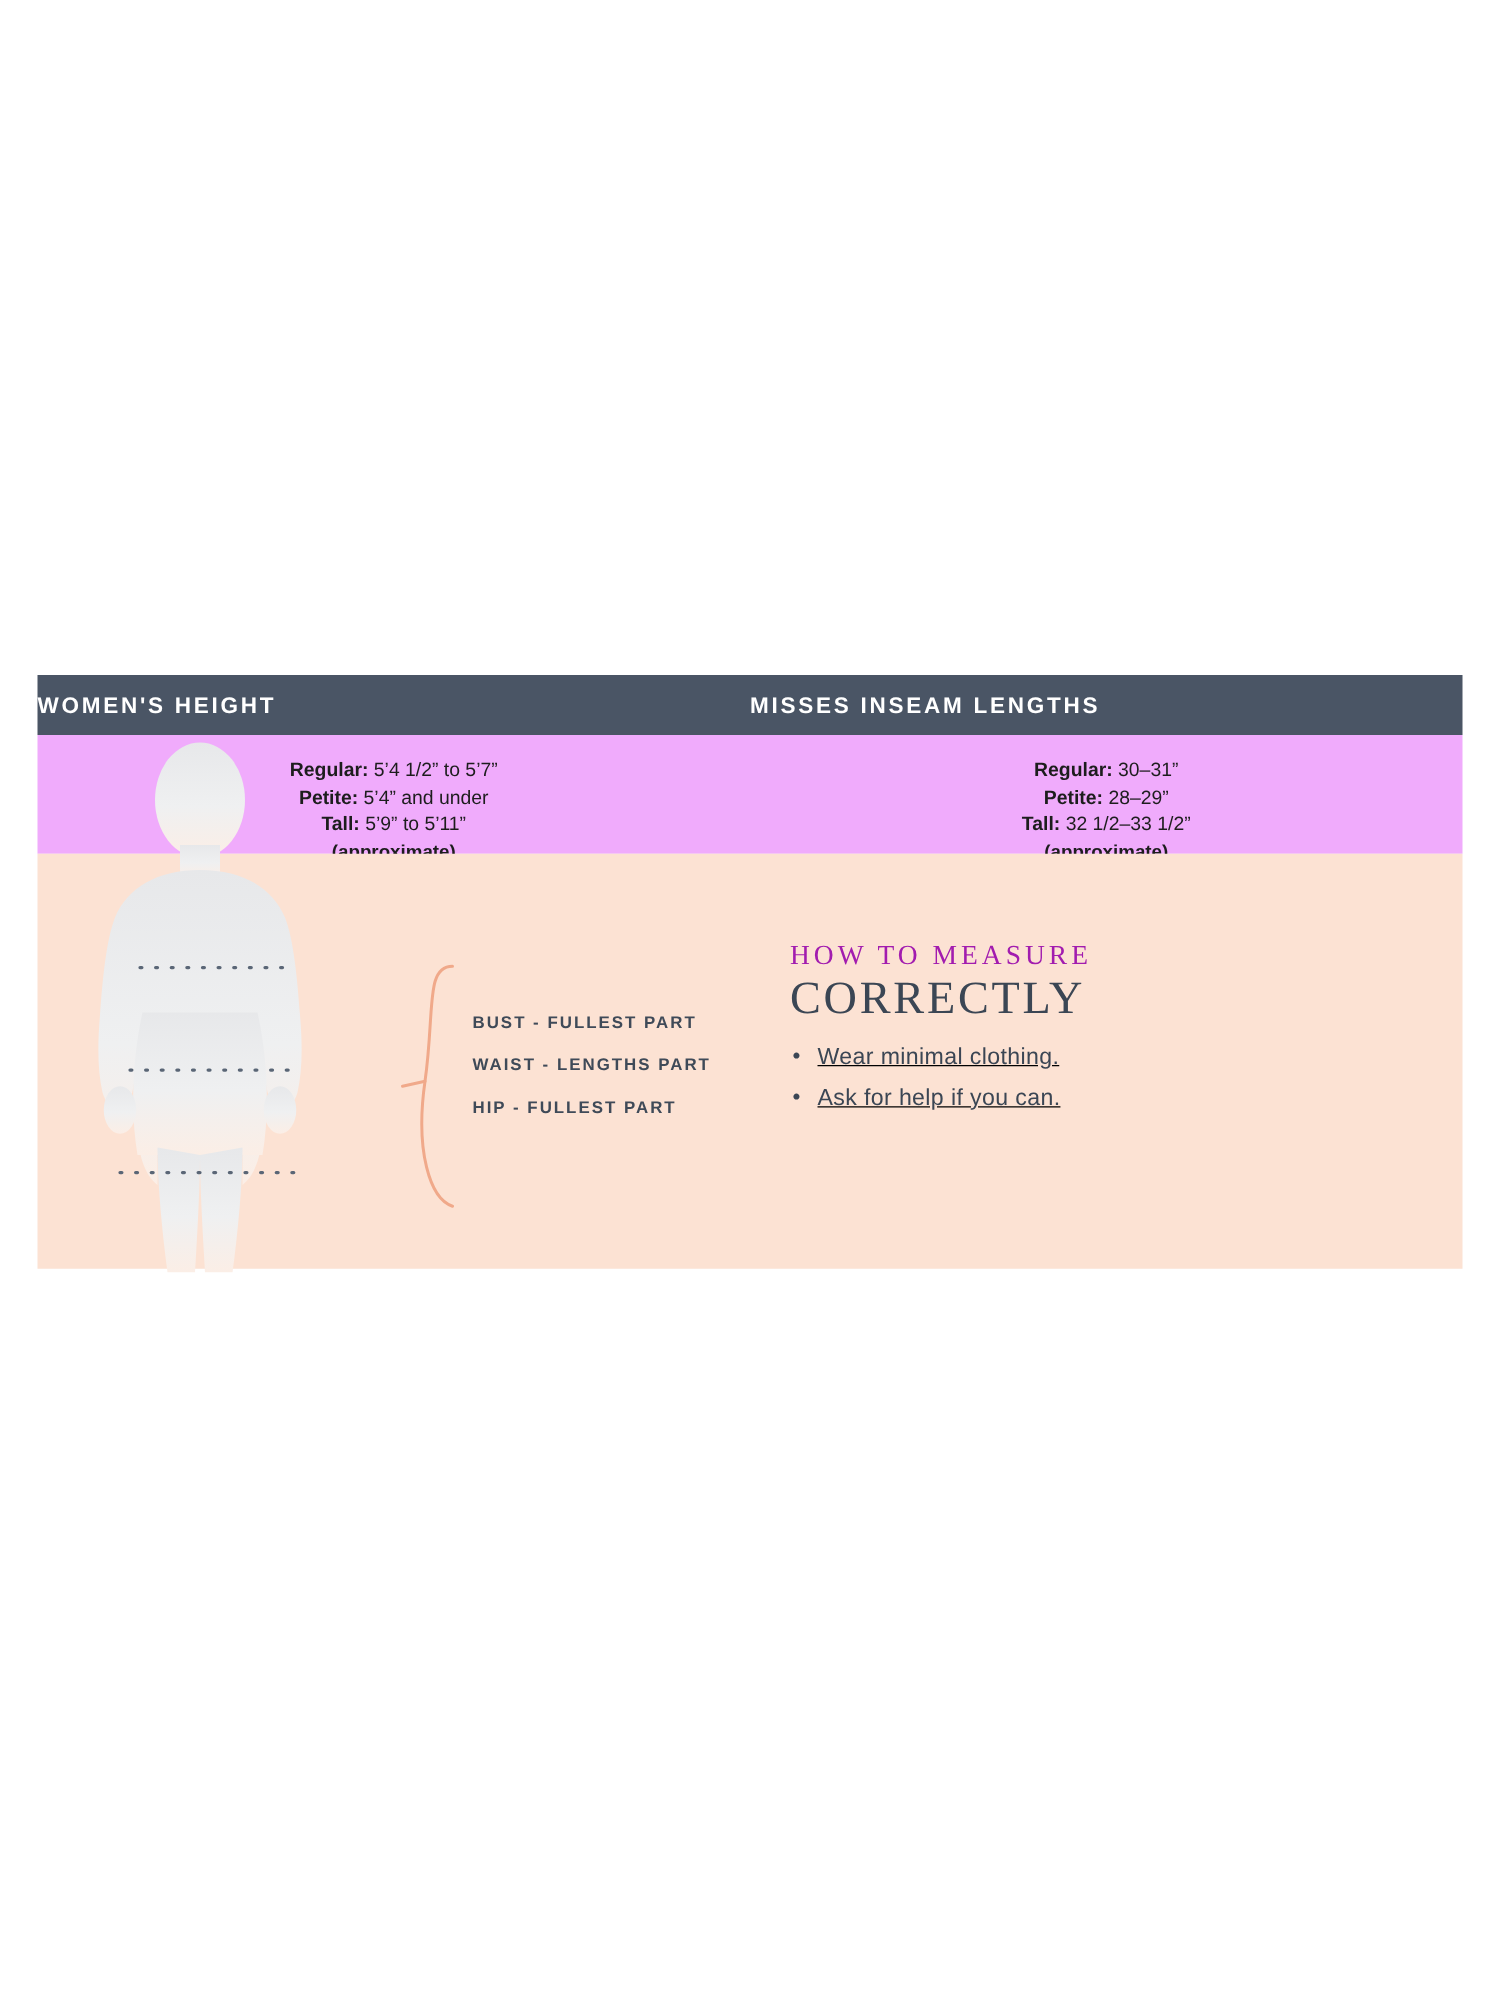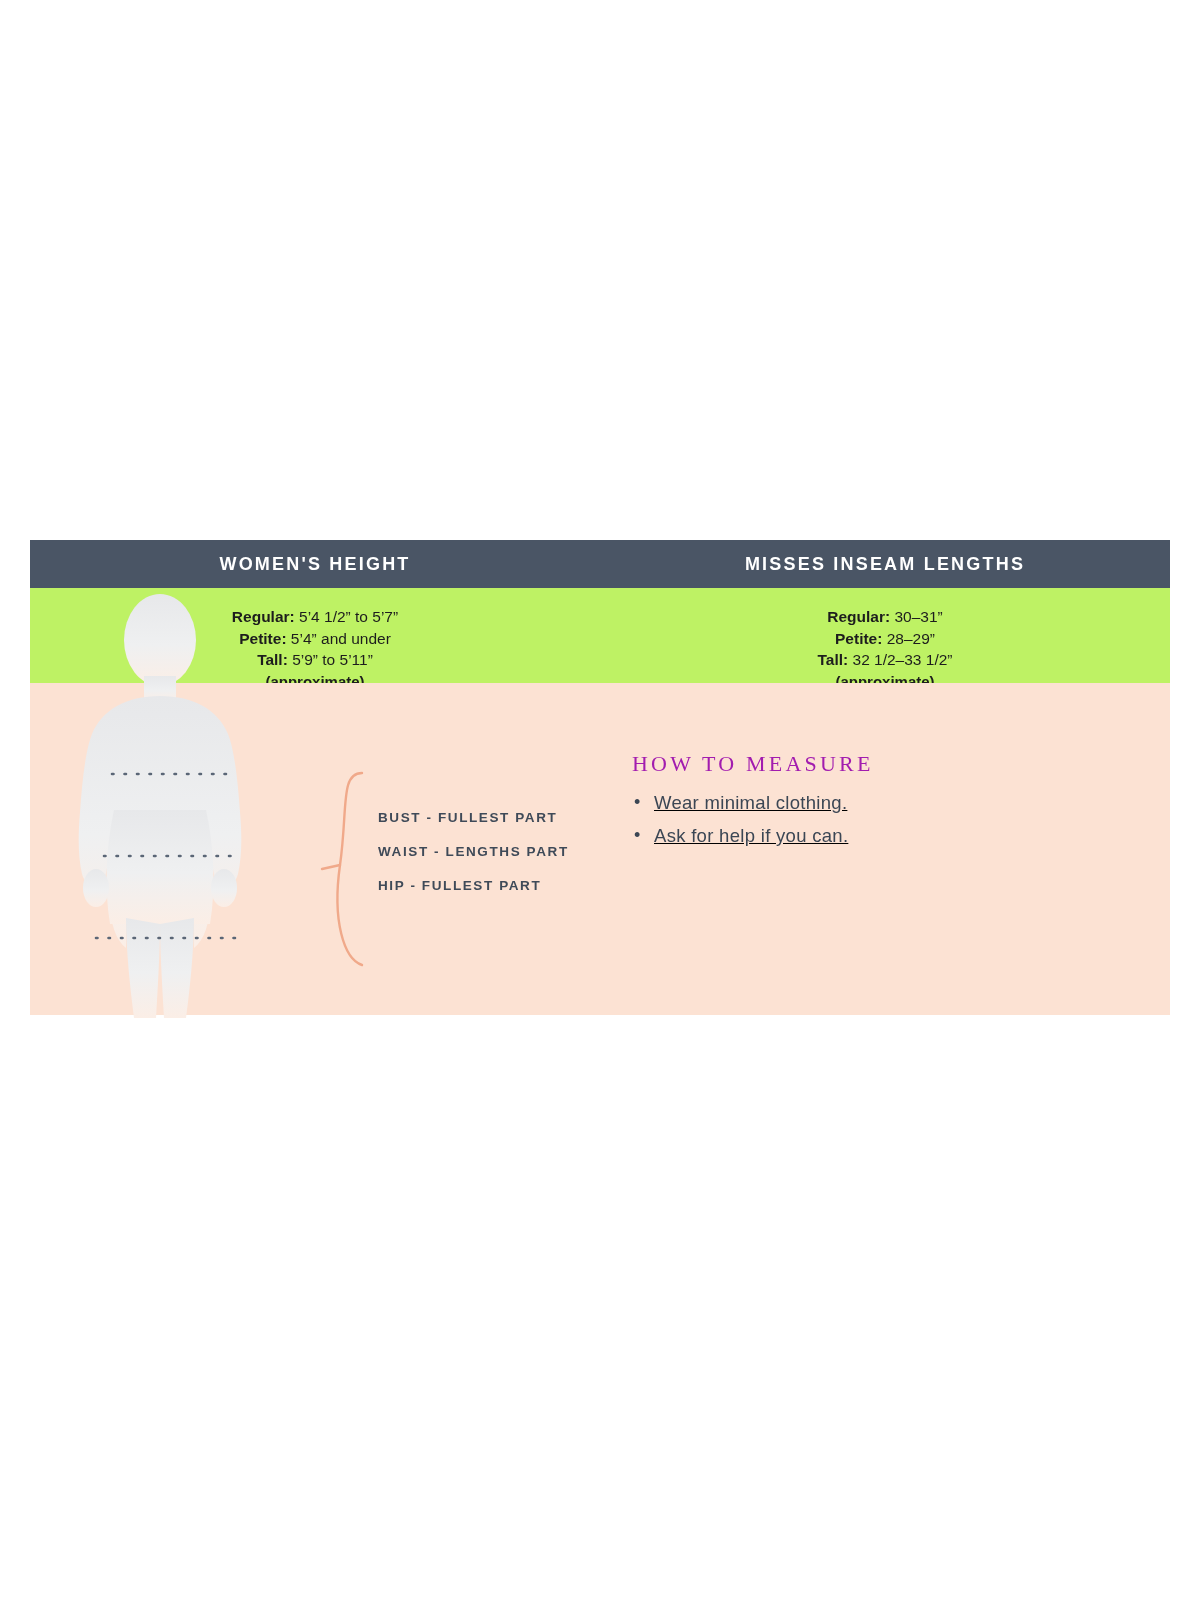--- a/index.html
+++ b/index.html
@@ -26,33 +26,33 @@
   
   .header-bar {
     display: flex;
     width: 100%;
     height: 48px;
     background: #4a5565;
     align-items: center;
   }
   .header-cell {
     flex: 1;
-    text-align: center;
+    text-align: left;
     color: #ffffff;
     font-size: 18px;
     font-weight: bold;
     letter-spacing: 2.2px;
   }
 
   
   .spec-band {
     display: flex;
     width: 100%;
     height: 95px;
-    background: #bef264;
+    background: #f0abfc;
   }
   .spec-cell {
     flex: 1;
     text-align: center;
     padding-top: 18px;
     box-sizing: border-box;
   }
   .spec-line {
     font-size: 15.5px;
     color: #1d1d1d;
@@ -201,20 +201,21 @@
     </svg>
 
     <div class="measure-labels">
       <div class="measure-label">BUST - FULLEST PART</div>
       <div class="measure-label">WAIST - LENGTHS PART</div>
       <div class="measure-label">HIP - FULLEST PART</div>
     </div>
 
     <div class="howto">
       <div class="howto-kicker">HOW TO MEASURE</div>
+      <div class="howto-title">CORRECTLY</div>
       <ul class="howto-list">
         <li>Wear minimal clothing.</li>
         <li>Ask for help if you can.</li>
       </ul>
     </div>
 
   </div>
 </div>
 
 <div class="figure-wrap">

